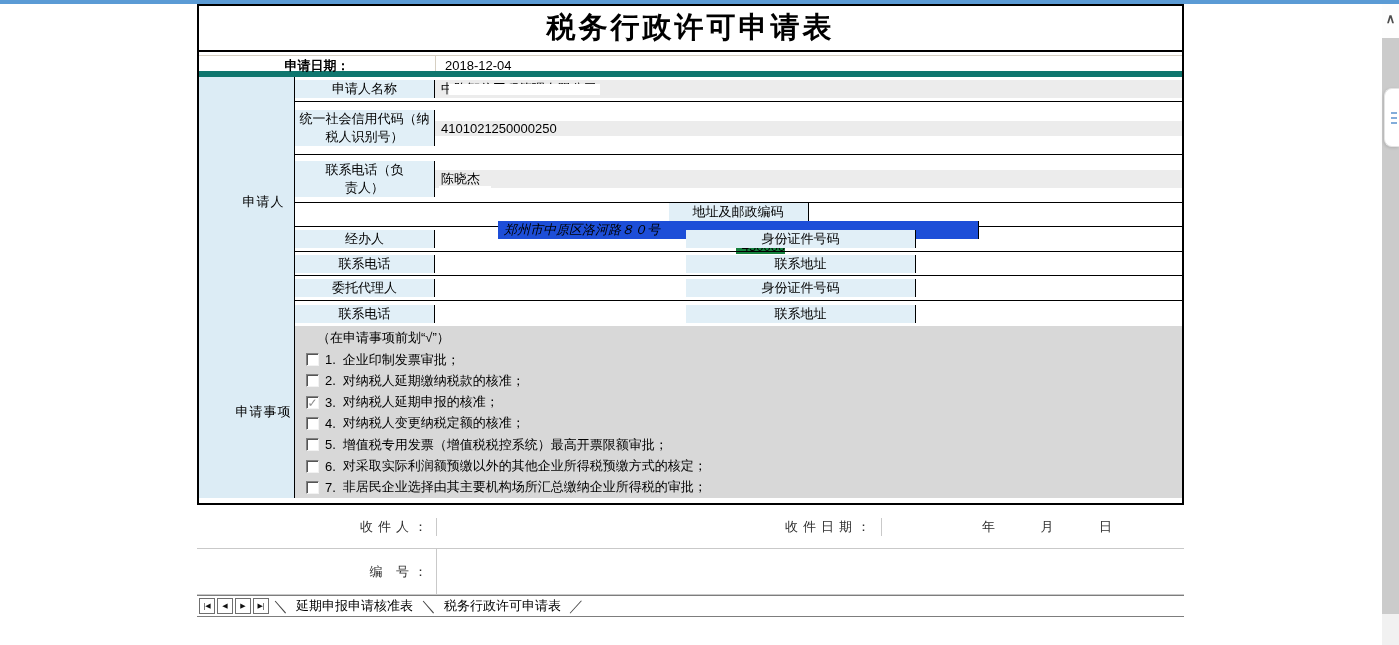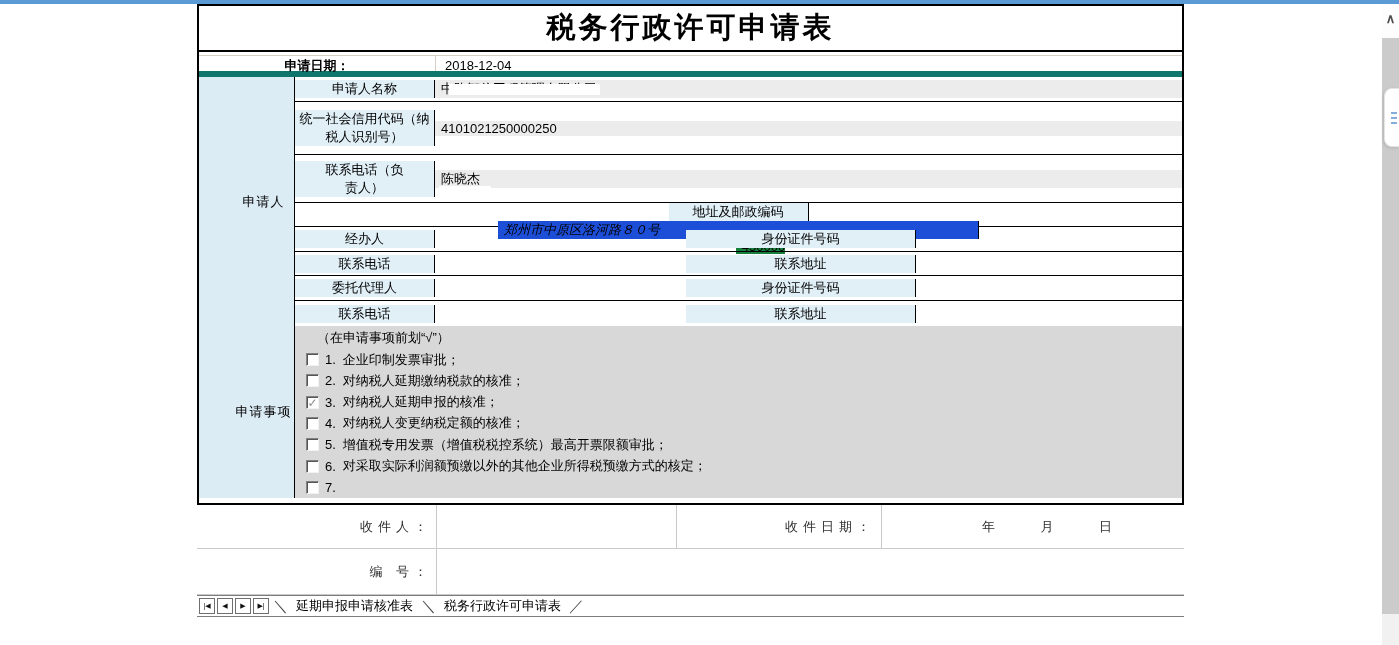--- a/index.html
+++ b/index.html
@@ -58,21 +58,21 @@
   .cb { width:13px; height:13px; background:#fff; margin:0 6px 0 3px; flex:none;
         border:1px solid #828282; border-bottom-color:#f2f2f2; border-right-color:#f2f2f2;
         box-shadow:inset 1px 1px 0 #555; text-align:center; }
   .cb.checked::after { content:"\2713"; color:#8f8f8f; font-size:12px; line-height:12px;
                        display:block; }
   .mnum { margin-right:7px; }
 
   
   .footer { position:absolute; left:197px; top:505px; width:987px; }
   .frow { display:flex; border-bottom:1px solid #c9c9c9; color:#2f2f2f; }
-  .frow1 { height:44px; }
+  .frow1 { height:44px;align-items:center; }
   .frow2 { height:46px; }
   .fc { display:flex; align-items:center; }
   .fc1 { width:240px; justify-content:flex-end; padding-right:4px; letter-spacing:5px;
          border-right:1px solid #c9c9c9; }
   .fc2 { width:240px; border-right:1px solid #c9c9c9; }
   .fc3 { width:205px; justify-content:flex-end; padding-right:6px; letter-spacing:5px;
          border-right:1px solid #c9c9c9; }
   .fc4 { flex:1; justify-content:space-between; padding:0 72px 0 100px; }
   .fc-rest { flex:1; }
 
@@ -231,20 +231,21 @@
         <span>增值税专用发票（增值税税控系统）最高开票限额审批；</span>
       </div>
       <div class="mrow">
         <span class="cb"></span>
         <span class="mnum">6.</span>
         <span>对采取实际利润额预缴以外的其他企业所得税预缴方式的核定；</span>
       </div>
       <div class="mrow">
         <span class="cb"></span>
         <span class="mnum">7.</span>
+        <span>非居民企业选择由其主要机构场所汇总缴纳企业所得税的审批；</span>
       </div>
 
     </div>
   </div>
 
 </div>
 
 <div class="footer">
   <div class="frow frow1">
     <div class="fc fc1">收件人：</div>

